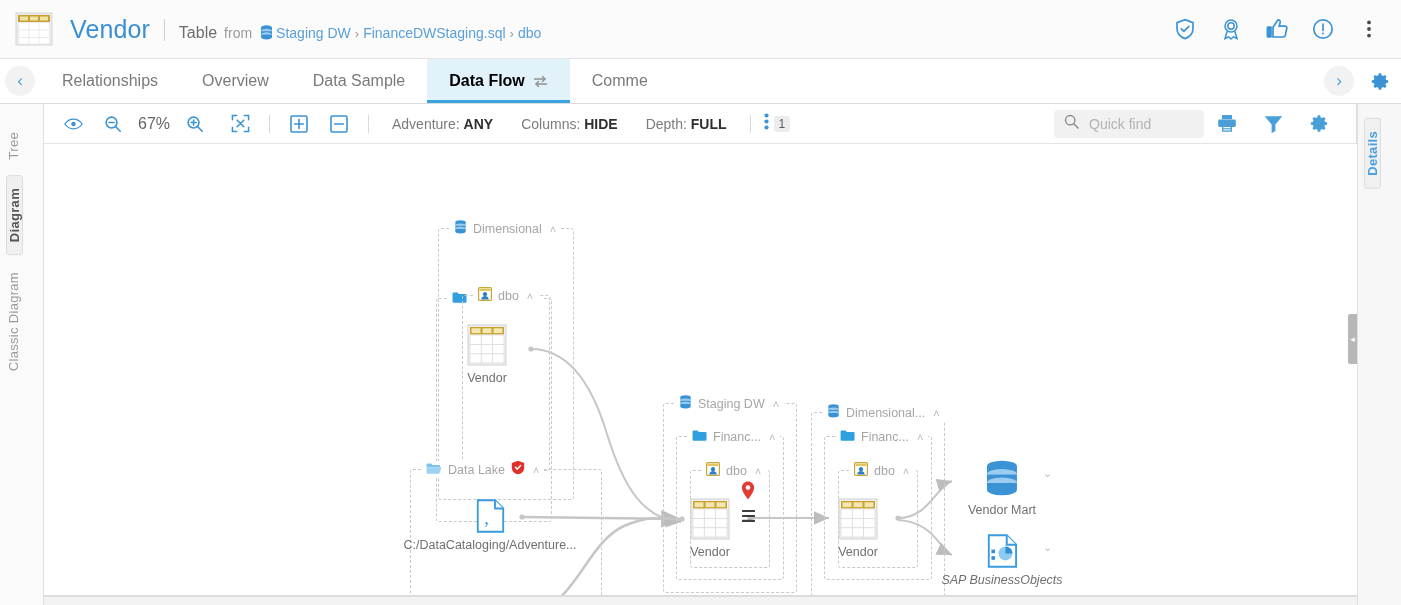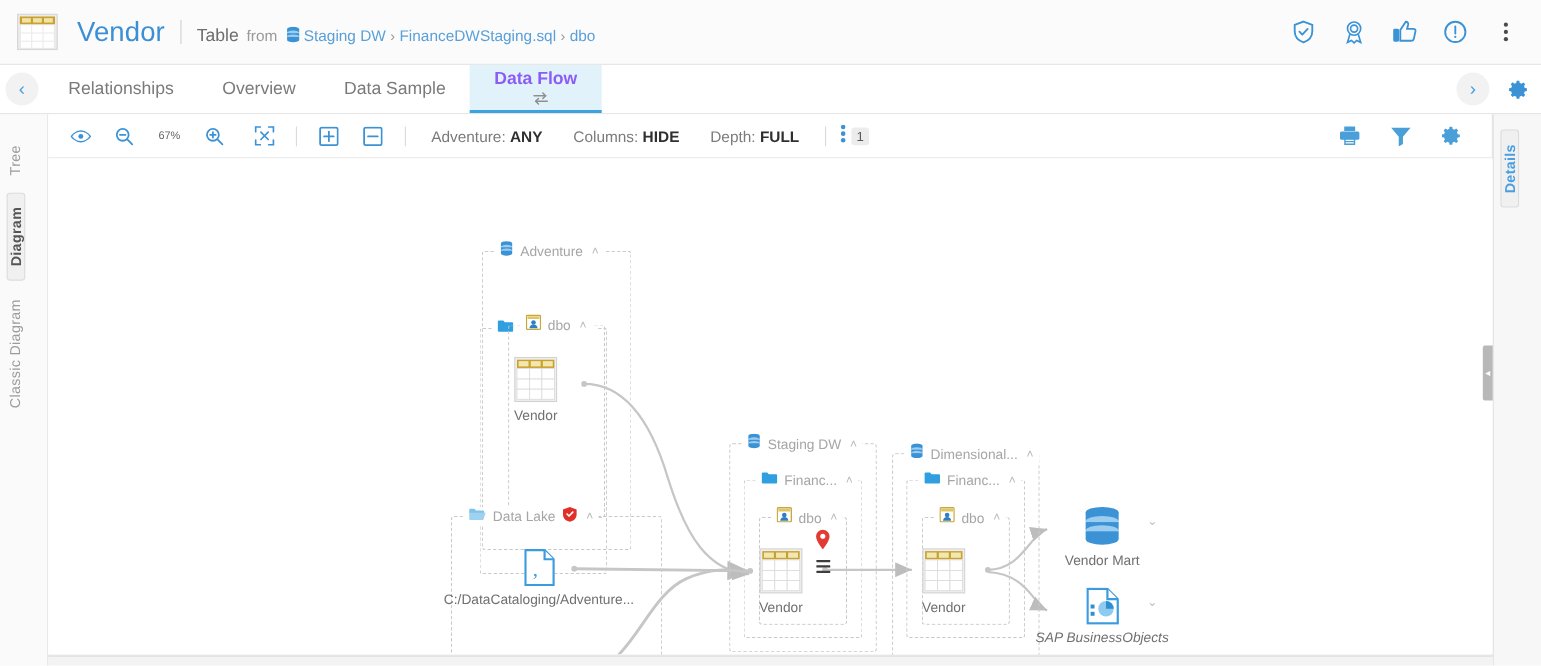--- a/index.html
+++ b/index.html
@@ -74,21 +74,21 @@
   }
   #tablist { display: flex; align-items: stretch; flex: 1 1 auto; overflow: hidden; }
   .tab {
     display: flex; align-items: center; justify-content: center;
     padding: 0 22px;
     font-size: 16px; color: #7a7a7a; white-space: nowrap;
     cursor: pointer; position: relative;
   }
   .tab .cnt { font-size: 13px; color: #b0b0b0; margin-left: 7px; }
   .tab.active {
-    background: #e2f2fb; color: #8b5cf6; font-weight: bold; flex-direction: column;
+    background: #e2f2fb; color: #000000; font-weight: bold;
   }
   .tab.active::after {
     content: ""; position: absolute; left: 0; right: 0; bottom: 0; height: 3px;
     background: #3ba3e0;
   }
   .tab .flowicon { margin-left: 8px; position: relative; top: 2px; }
   #tab-gear {
     width: 42px; flex: 0 0 auto;
     display: flex; align-items: center; justify-content: center; cursor: pointer;
   }
@@ -137,21 +137,21 @@
     position: absolute; left: 0; top: 0; width: 100%; height: 40px;
     background: #ffffff; border-bottom: 1px solid #e4e4e4;
     display: flex; align-items: center;
   }
   .tb-btn {
     display: flex; align-items: center; justify-content: center;
     height: 26px; min-width: 26px; cursor: pointer; color: #3b93d6;
     margin: 0 7px;
   }
   .tb-zoom {
-    font-size: 10px; color: #666; margin: 0 4px; min-width: 34px; text-align: center;
+    font-size: 16px; color: #666; margin: 0 4px; min-width: 34px; text-align: center;
   }
   .tb-sep { width: 1px; height: 18px; background: #dadada; margin: 0 9px; }
   .tb-txt {
     font-size: 14px; color: #7b7b7b; margin: 0 14px; white-space: nowrap; cursor: pointer;
   }
   .tb-txt b { color: #2f2f2f; font-weight: bold; }
   .tb-badge {
     display: flex; align-items: center; gap: 5px; cursor: pointer; margin-left: 4px;
   }
   .tb-badge .cnt {
@@ -332,20 +332,23 @@
       <span>Data Flow</span>
       <span class="flowicon">
         <svg width="15" height="13" viewBox="0 0 15 13" fill="none" stroke="#8f8f8f" stroke-width="1.4" stroke-linecap="round" stroke-linejoin="round">
           <path d="M1.5 4 H12"></path>
             <path d="M9.5 1.5 L12 4 L9.5 6.5"></path>
           <path d="M13.5 9 H3"></path>
             <path d="M5.5 6.5 L3 9 L5.5 11.5"></path>
         </svg>
       </span>
     </div>
+    <div class="tab">
+      <span>Comme</span>
+    </div>
   </div>
 
   <div class="tab-arrow">
     <span class="circ">›</span>
   </div>
 
   <div id="tab-gear">
     <svg width="19" height="19" viewBox="0 0 20 20" fill="#3b93d6">
       <path d="M10 6.6a3.4 3.4 0 1 0 0 6.8 3.4 3.4 0 0 0 0-6.8zm0 5.2a1.8 1.8 0 1 1 0-3.6 1.8 1.8 0 0 1 0 3.6z"></path>
       <path d="M18 11.3v-2.6l-2.1-.35a6.2 6.2 0 0 0-.72-1.73l1.24-1.73-1.85-1.85-1.73 1.24a6.2 6.2 0 0 0-1.73-.72L10.76 1.4H8.16L7.8 3.55a6.2 6.2 0 0 0-1.73.72L4.34 3.03 2.49 4.88l1.24 1.73a6.2 6.2 0 0 0-.72 1.73L.91 8.7v2.6l2.1.36c.16.61.4 1.19.72 1.72l-1.24 1.74 1.85 1.84 1.73-1.23c.53.31 1.11.56 1.73.72l.35 2.14h2.6l.35-2.14a6.2 6.2 0 0 0 1.73-.72l1.73 1.23 1.85-1.84-1.24-1.74c.32-.53.56-1.11.72-1.72L18 11.3z"></path>
@@ -430,20 +433,29 @@
         <svg width="5" height="17" viewBox="0 0 5 17" fill="#3b93d6">
           <circle cx="2.5" cy="2.5" r="2.1"></circle>
             <circle cx="2.5" cy="8.5" r="2.1"></circle>
             <circle cx="2.5" cy="14.5" r="2.1"></circle>
         </svg>
       </span>
       <span class="cnt">1</span>
     </div>
 
     <div id="tb-right">
+      <div id="quickfind">
+        <span>
+          <svg width="15" height="15" viewBox="0 0 16 16" fill="none" stroke="#8a8a8a" stroke-width="1.5">
+            <circle cx="6.6" cy="6.6" r="5"></circle>
+              <line x1="10.3" y1="10.3" x2="15" y2="15" stroke-linecap="round"></line>
+          </svg>
+        </span>
+        <input type="text" placeholder="Quick find" value="" style="">
+      </div>
       <div class="tb-btn">
         <svg width="20" height="19" viewBox="0 0 20 19" fill="#4a9fd8">
           <rect x="5" y="1" width="10" height="4.2" rx="0.5"></rect>
           <rect x="1.2" y="5.6" width="17.6" height="7.4" rx="1.4"></rect>
           <rect x="5" y="11.6" width="10" height="6.2" rx="0.5"></rect>
           <rect x="6.3" y="13.1" width="7.4" height="1.1" fill="#ffffff"></rect>
           <rect x="6.3" y="15.3" width="7.4" height="1.1" fill="#ffffff"></rect>
         </svg>
       </div>
       <div class="tb-btn">
@@ -499,21 +511,21 @@
           <svg width="13" height="14" viewBox="0 0 13 15">
             <ellipse cx="6.5" cy="2.4" rx="5.5" ry="2.1" fill="#3b93d6"></ellipse>
               <rect x="1" y="2.4" width="11" height="3.2" fill="#3b93d6"></rect>
             <ellipse cx="6.5" cy="5.9" rx="5.5" ry="2.1" fill="#9ccdf0"></ellipse>
               <rect x="1" y="6.2" width="11" height="3" fill="#3b93d6"></rect>
             <ellipse cx="6.5" cy="9.4" rx="5.5" ry="2.1" fill="#9ccdf0"></ellipse>
               <rect x="1" y="9.6" width="11" height="2.6" fill="#3b93d6"></rect>
             <ellipse cx="6.5" cy="12.3" rx="5.5" ry="2.1" fill="#3b93d6"></ellipse>
           </svg>
         </span>
-        <span class="lbl">Adventure</span>
+        <span class="lbl">Dimensional</span>
         <span class="chev">˄</span>
       </div>
     </div>
 
     <div class="grp" id="g1" style="left: 392px; top: 117px; width: 116px; height: 224px; margin-top: 37px;">
       <div class="grp-hdr">
         <span>
           <svg width="15" height="13" viewBox="0 0 16 13">
             <path d="M0.6 2.2a1.1 1.1 0 0 1 1.1-1.1h4.2l1.5 1.7h7a1.1 1.1 0 0 1 1.1 1.1v7a1.1 1.1 0 0 1-1.1 1.1H1.7a1.1 1.1 0 0 1-1.1-1.1z" fill="#2f9fe0"></path>
           </svg>

